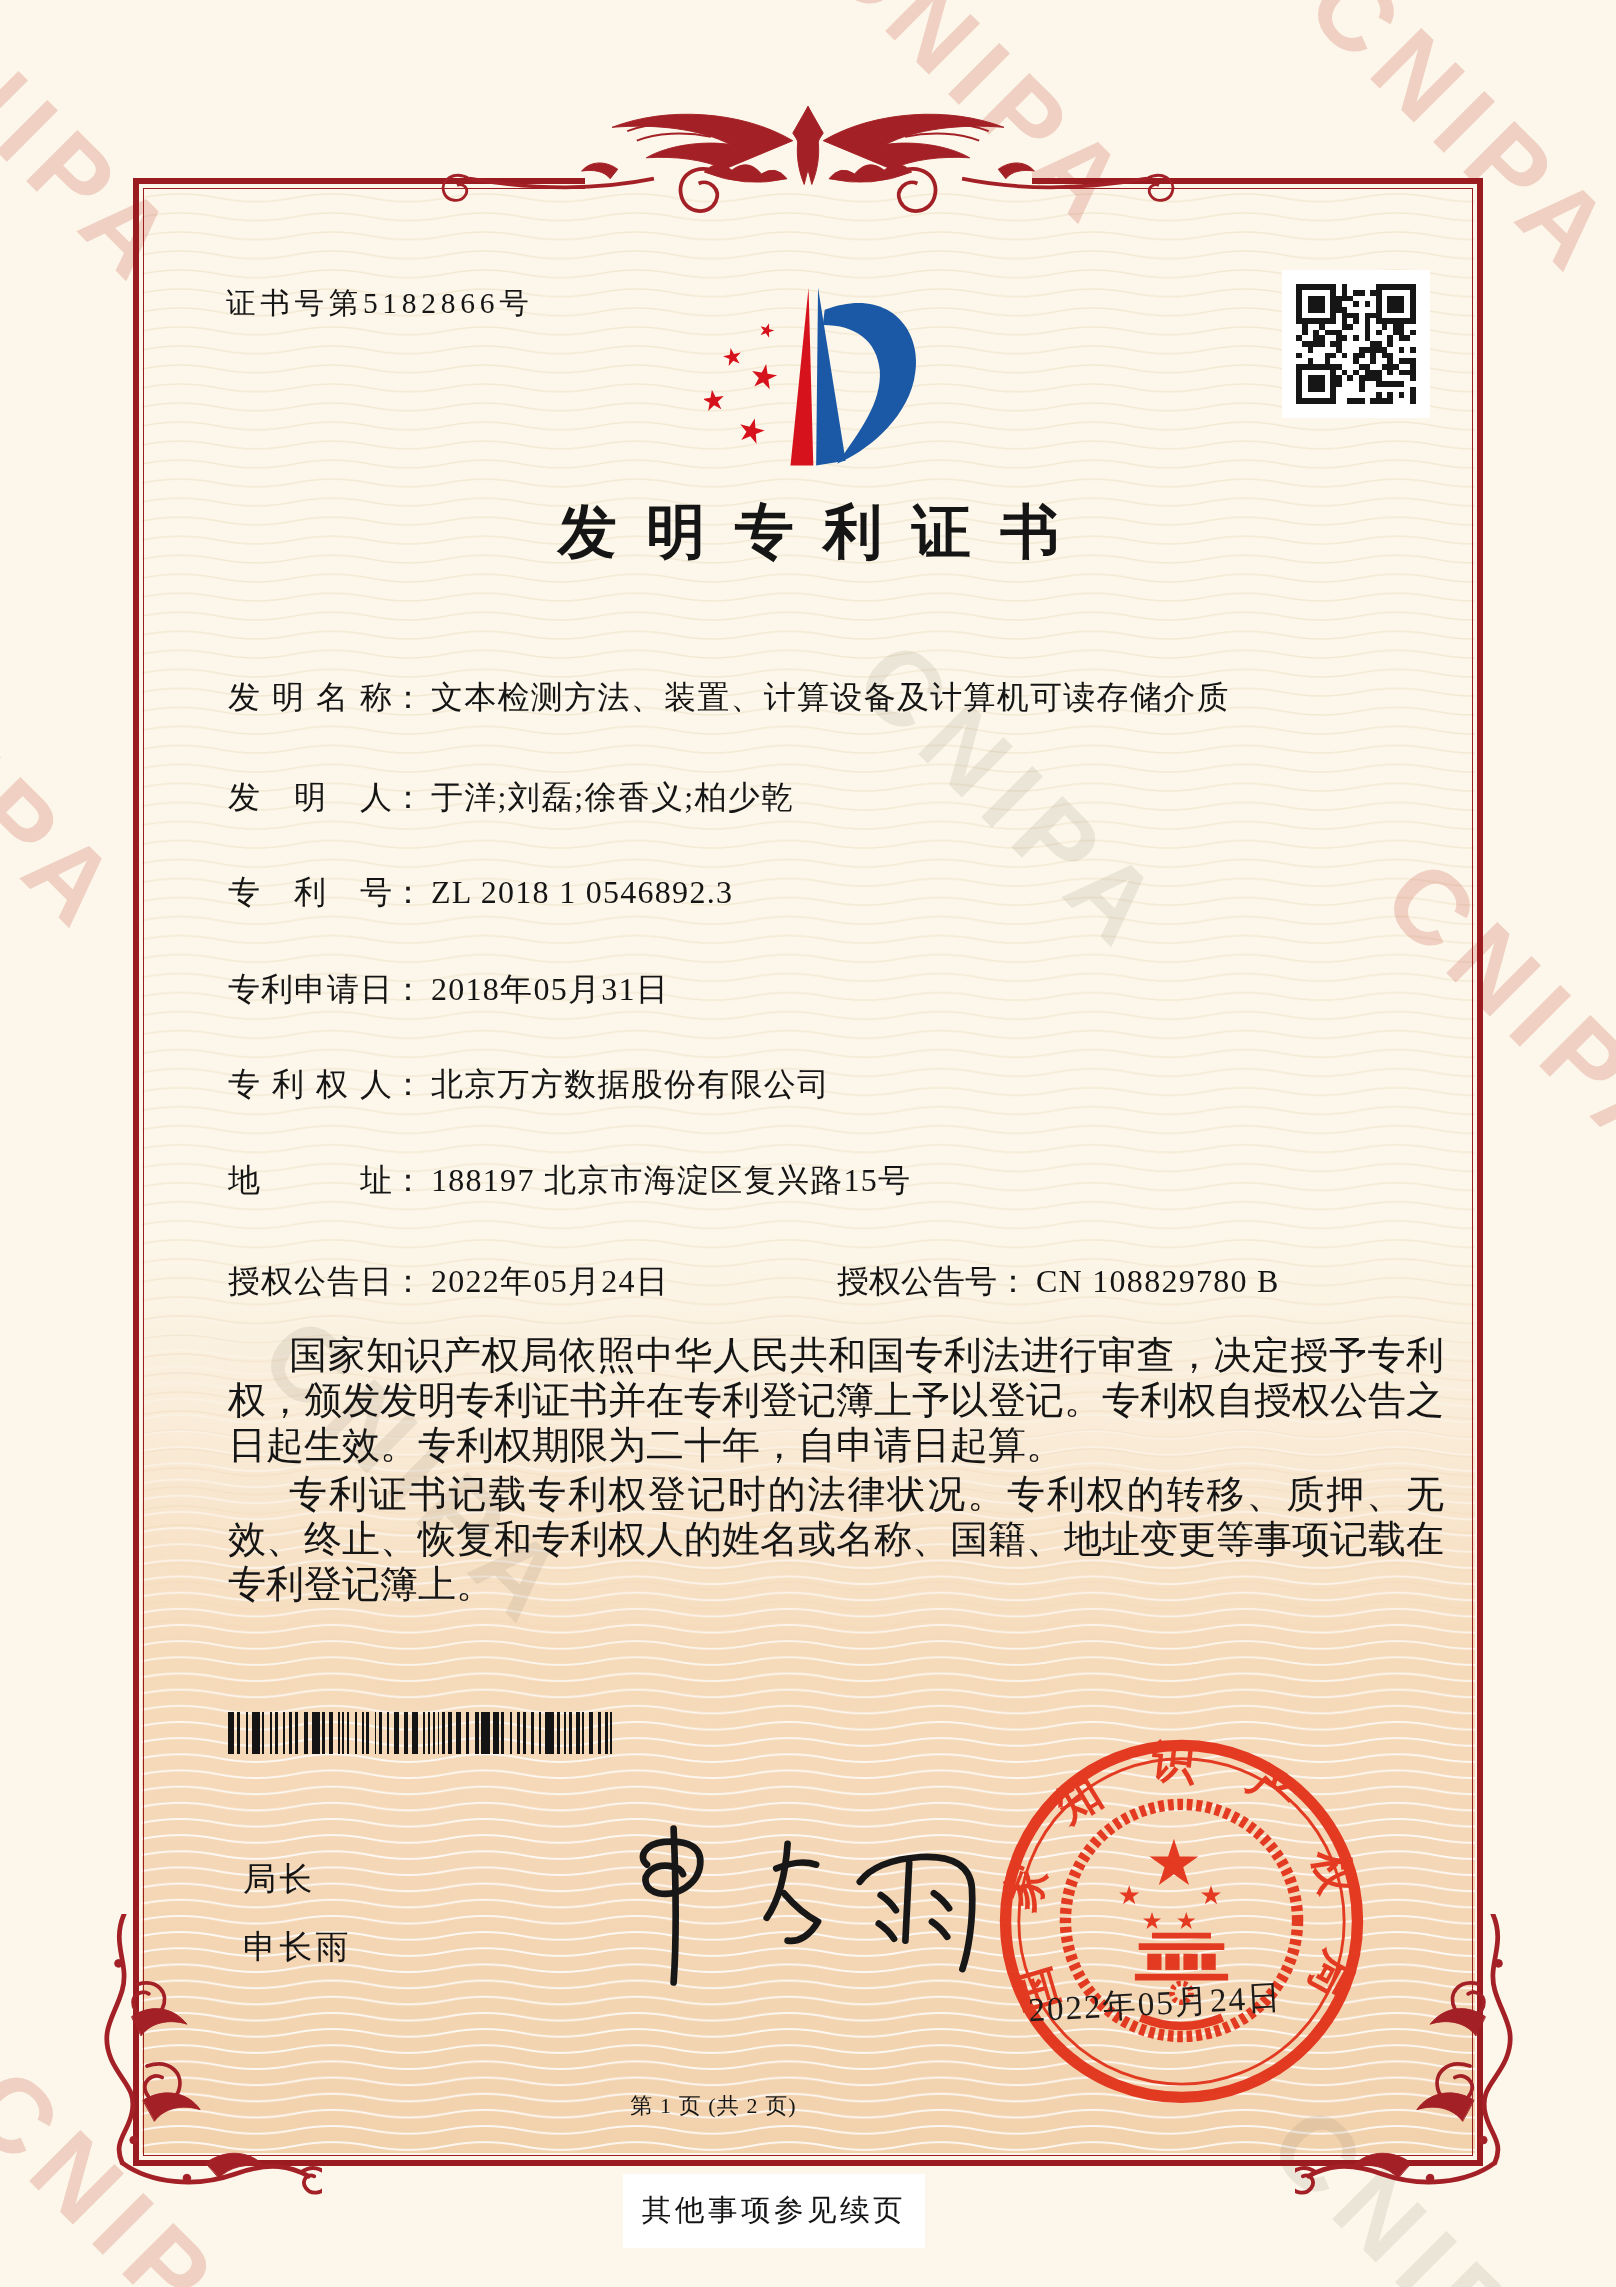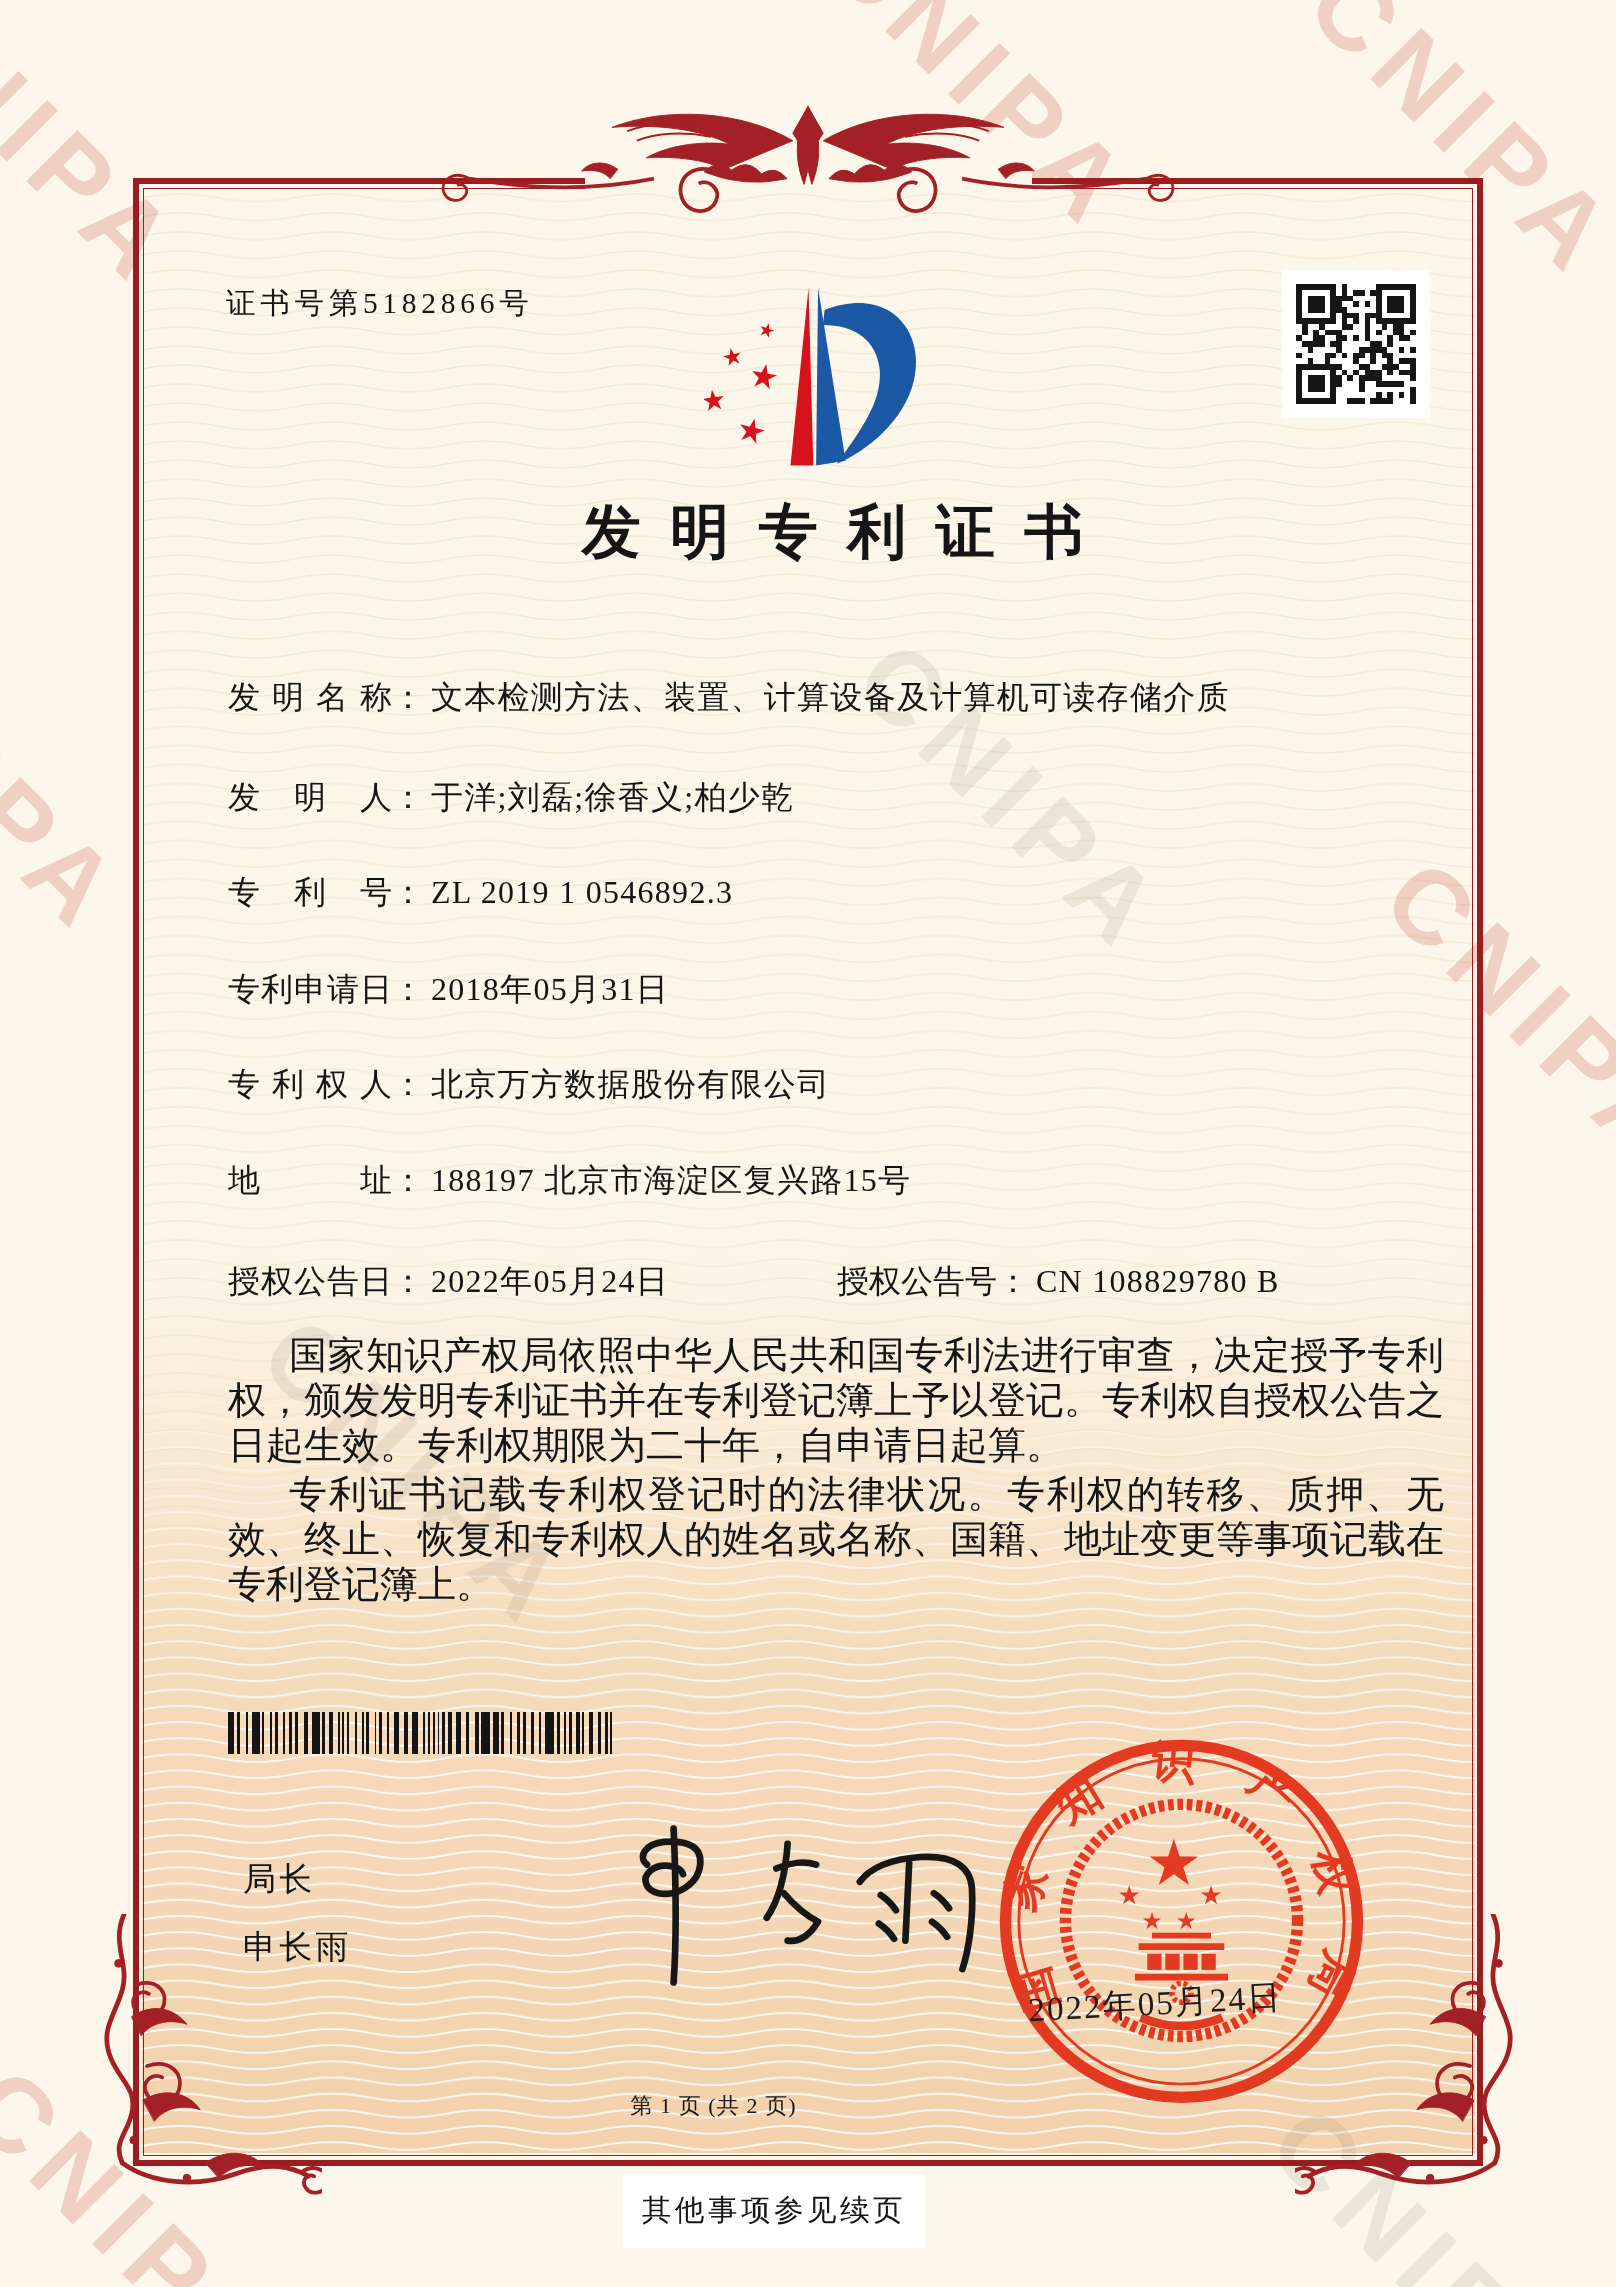--- a/index.html
+++ b/index.html
@@ -36,21 +36,21 @@
   .border-patch{left:585px;top:173px;width:447px;height:17px;background:#fcf7ea;z-index:5;}
   .ornament{z-index:6;pointer-events:none;}
   
   .cert-no{left:226px;top:284px;font-size:29.5px;letter-spacing:.16em;z-index:5;}
   .logo{left:704px;top:283px;width:249px;height:195px;z-index:5;}
   .qr-box{left:1282px;top:270px;width:148px;height:148px;background:#fff;z-index:5;
     display:flex;align-items:center;justify-content:center;}
   .qr-cells{display:grid;grid-template-columns:repeat(21,5.7px);grid-auto-rows:5.7px;}
   .qr-cells i{display:block;}
   .qr-cells i.d{background:#161616;}
-  .doc-title{left:133px;top:493px;width:1351px;text-align:center;z-index:5;font-weight:bold;font-size:59px;padding-left:24px;}
+  .doc-title{left:133px;top:493px;width:1351px;text-align:center;z-index:5;font-weight:bold;font-size:59px;}
   .doc-title span{letter-spacing:.5em;margin-right:-.5em;}
   
   .field-row{position:absolute;left:228px;font-size:32px;z-index:5;white-space:nowrap;}
   .flabel{display:inline-block;width:164px;text-align:justify;text-align-last:justify;vertical-align:top;}
   .flabel.auto{width:auto;text-align:left;text-align-last:auto;}
   .fvalue{margin-left:7px;letter-spacing:.04em;}
   
   .paras{left:228px;top:1333px;width:1216px;z-index:5;}
   .paras p{margin:0;font-size:38px;line-height:45px;text-indent:61px;text-align:justify;}
   .paras p + p{margin-top:4px;}
@@ -637,21 +637,21 @@
   <span>发明专利证书</span>
 </div>
 
 <div class="field-row" style="top:676px">
   <span class="flabel">发明名称</span><span>：</span><span class="fvalue">文本检测方法、装置、计算设备及计算机可读存储介质</span>
 </div>
 <div class="field-row" style="top:776px">
   <span class="flabel">发明人</span><span>：</span><span class="fvalue">于洋;刘磊;徐香义;柏少乾</span>
 </div>
 <div class="field-row" style="top:871px">
-  <span class="flabel">专利号</span><span>：</span><span class="fvalue">ZL 2019 1 0546892.3</span>
+  <span class="flabel">专利号</span><span>：</span><span class="fvalue">ZL 2018 1 0546892.3</span>
 </div>
 <div class="field-row" style="top:968px">
   <span class="flabel">专利申请日</span><span>：</span><span class="fvalue">2018年05月31日</span>
 </div>
 <div class="field-row" style="top:1063px">
   <span class="flabel">专利权人</span><span>：</span><span class="fvalue">北京万方数据股份有限公司</span>
 </div>
 <div class="field-row" style="top:1159px">
   <span class="flabel">地址</span><span>：</span><span class="fvalue">188197 北京市海淀区复兴路15号</span>
 </div>

